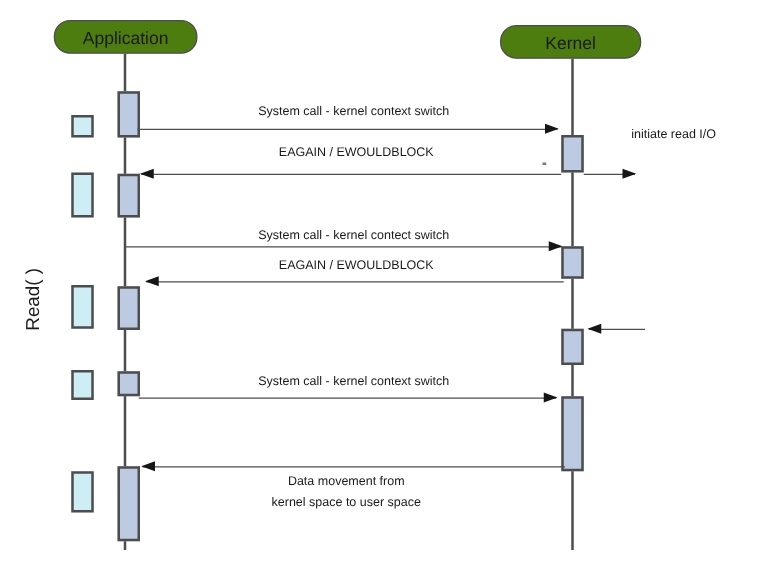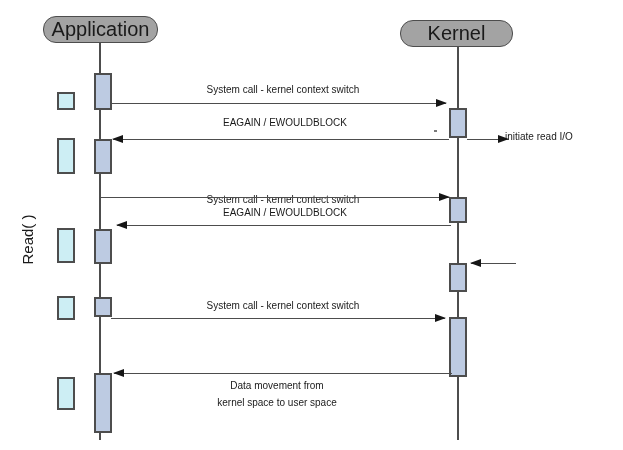--- a/index.html
+++ b/index.html
@@ -9,23 +9,23 @@
     background:#fff;
     font-family:"Liberation Sans","DejaVu Sans",sans-serif;
     color:var(--text,#1a1a1a);
     overflow:hidden;
   }
   .lifeline-head{
     position:absolute;
     box-sizing:border-box;
     border:1.5px solid var(--line,#4d4d4d);
     border-radius:13px;
-    background:#a3a3a3;
+    background:#4d7c0f;
     display:flex;align-items:center;justify-content:center;
-    font-size:20px;
+    font-size:14px;
   }
   .lifeline{
     position:absolute;width:2px;
     background:var(--line,#4d4d4d);
   }
   .activation{
     position:absolute;
     box-sizing:border-box;
     width:18px;
     background:var(--activation-fill,#bdcbe2);
@@ -116,28 +116,28 @@
     <div class="shaft"></div>
     <div class="head-right"></div>
   </div>
 
   <div class="msg-label" style="left:135px;top:114px;width:300px;">EAGAIN / EWOULDBLOCK</div>
   <div class="arrow" style="left:113px;top:135px;width:336px;">
     <div class="shaft"></div>
     <div class="head-left"></div>
   </div>
 
-  <div class="msg-label left-align" style="left:505px;top:128px;">initiate read I/O</div>
+  <div class="msg-label left-align" style="left:505px;top:99px;">initiate read I/O</div>
   <div class="arrow" style="left:467px;top:135px;width:41px;">
     <div class="shaft"></div>
     <div class="head-right"></div>
   </div>
   <div class="stray" style="left:434px;top:130px;"></div>
 
-  <div class="msg-label" style="left:133px;top:191px;width:300px;">System call - kernel contect switch</div>
+  <div class="msg-label" style="left:133px;top:180px;width:300px;">System call - kernel contect switch</div>
   <div class="arrow" style="left:100px;top:193px;width:349px;">
     <div class="shaft"></div>
     <div class="head-right"></div>
   </div>
 
   <div class="msg-label" style="left:135px;top:204px;width:300px;">EAGAIN / EWOULDBLOCK</div>
   <div class="arrow" style="left:117px;top:221px;width:334px;">
     <div class="shaft"></div>
     <div class="head-left"></div>
   </div>

